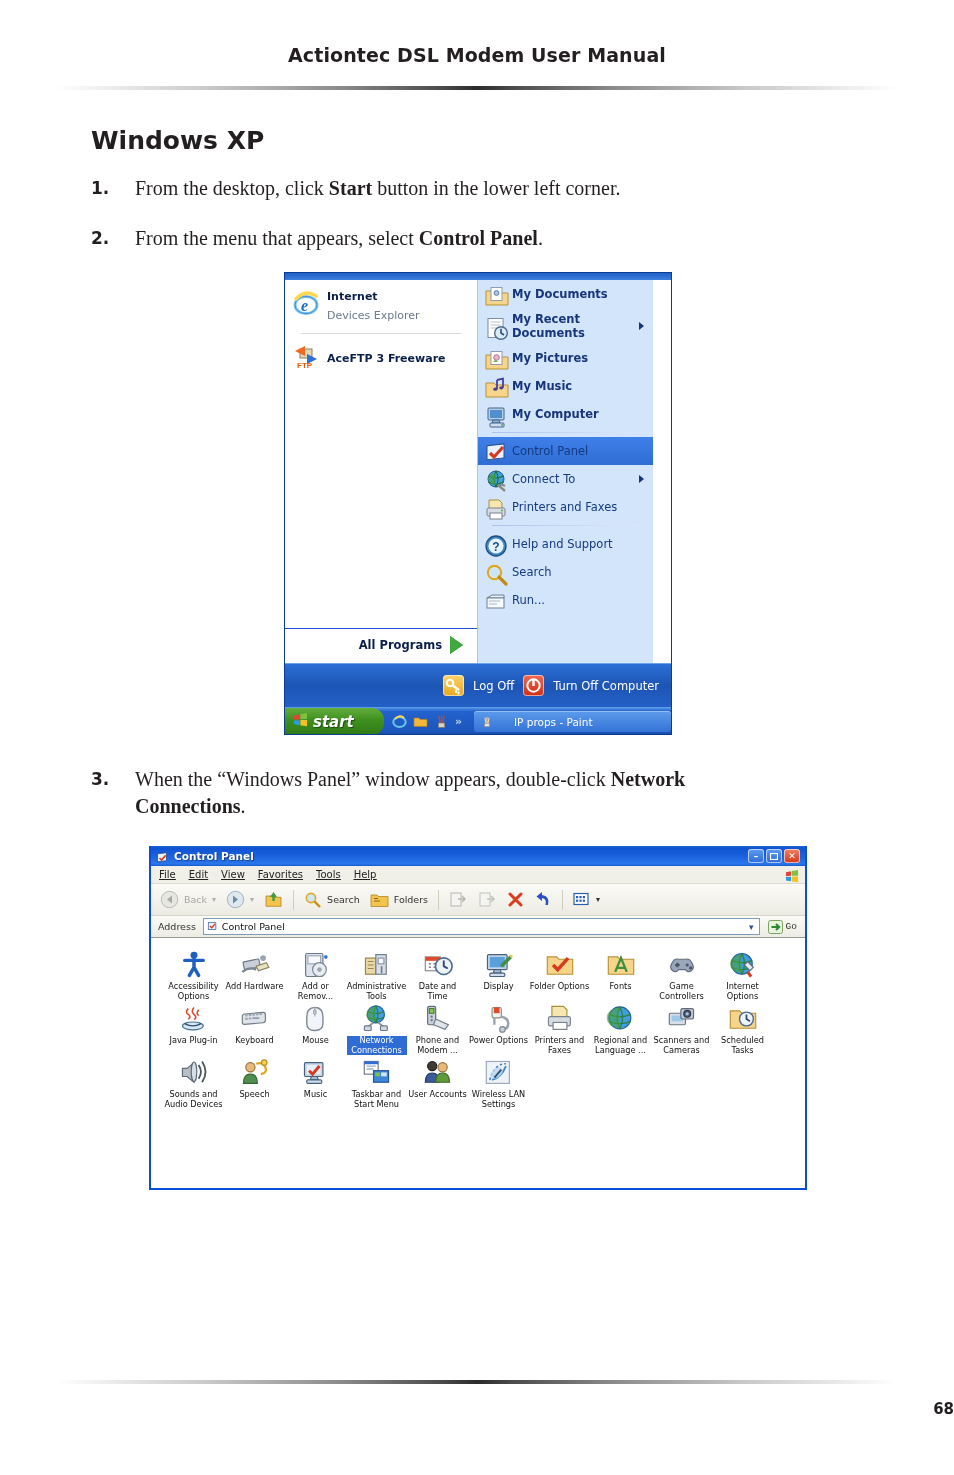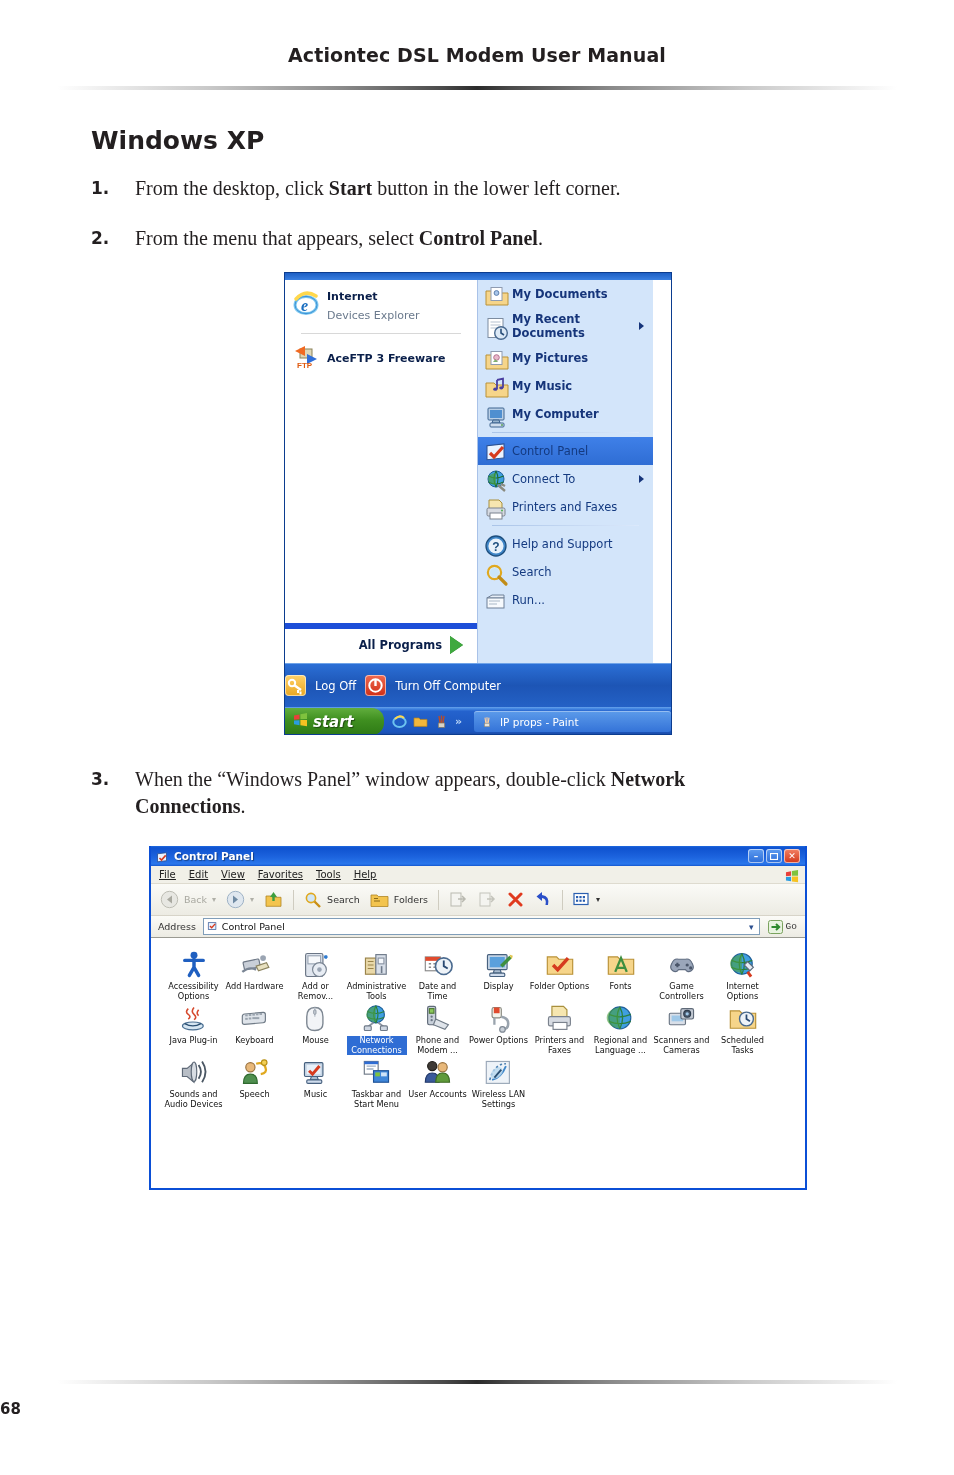--- a/index.html
+++ b/index.html
@@ -25,21 +25,21 @@
   }
   .rule {
     position:absolute; left:57px; width:840px; height:4px;
     background: linear-gradient(to right,
        #ffffff 0%, #c9c9c9 18%, #8a8a8a 34%, #4a4a4a 46%,
        #2b2b2b 50%, #4a4a4a 54%, #8a8a8a 66%, #c9c9c9 82%, #ffffff 100%);
   }
   .rule-top { top: 86px; }
   .rule-bottom { top: 1380px; }
   .page-number {
-    position:absolute; left:0; top:1400px; width:954px; text-align:left;
+    position:absolute; left:0; top:1400px; width:954px; text-align:right;
     font-family:"DejaVu Sans", sans-serif; font-weight:bold;
     font-size:15px; color:#231f20;
   }
 
   
   .section-title {
     position:absolute; left:91px; top:126px;
     font-family:"DejaVu Sans", sans-serif; font-weight:bold;
     font-size:25px; color:#231f20;
   }
@@ -98,33 +98,33 @@
     position:absolute; right:9px; top:50%; transform:translateY(-50%);
     width:0;height:0;border-left:5px solid #15347a;
     border-top:4px solid transparent;border-bottom:4px solid transparent;
   }
   .sm-selected {
     background:linear-gradient(to bottom,#3f80e8,#2f6dd4);
   }
   .sm-selected .sm-label { color:#ffffff; }
   .allprog {
     position:absolute; left:0; bottom:0; width:100%;
-    border-top:6px solid #1d4ed8;
+    border-top:1px solid #1d4ed8;
     display:flex; align-items:center; justify-content:flex-end;
     gap:8px; padding:7px 14px 9px 0;
   }
   .allprog span { font-size:11.5px; font-weight:bold; color:#0a1f4a; }
   .tri-green {
     width:0;height:0;border-left:13px solid #3fa93f;
     border-top:9px solid transparent;border-bottom:9px solid transparent;
     filter:drop-shadow(0 0 0 #2b7a2b);
   }
   .sm-bottom {
     height:44px; background:linear-gradient(to bottom,#2b6fd6,#1d55b5 50%,#2461c6);
-    display:flex; align-items:center; 
+    display:flex; align-items:center; justify-content:flex-end;
     gap:9px; padding-right:12px;
     border-top:1px solid #6fa3e8;
   }
   .sm-bottom .lbl { font-size:11.5px; color:#ffffff; }
   .btn-sq {
     width:21px;height:21px;border-radius:4px;position:relative;
     box-shadow:inset 0 0 0 1px rgba(255,255,255,.55);
   }
   .btn-logoff { background:linear-gradient(to bottom,#ffd26a,#e9a720); }
   .btn-turnoff{ background:linear-gradient(to bottom,#f06a50,#cf2e16); }
@@ -140,21 +140,21 @@
     display:flex;align-items:center;gap:5px;padding-left:8px;
     font-style:italic;font-weight:bold;font-size:15px;color:#fff;
     text-shadow:1px 1px 1px rgba(0,0,0,.45);
   }
   .quicklaunch { display:flex;align-items:center;gap:6px;padding:0 8px; }
   .ql-ico{ width:15px;height:15px;border-radius:2px;position:relative;}
   .chev { color:#bcd7f7;font-size:11px;font-weight:bold;padding-right:4px;}
   .taskbtn {
     margin:3px 0; flex:0 0 auto; width:197px;
     background:linear-gradient(to bottom,#5c9bea,#3473d8);
-    border-radius:3px; display:flex; align-items:center; gap:7px;
+    border-radius:3px; display:flex; align-items:center; gap:21px;
     padding-left:7px; font-size:10.5px; color:#fff;
     box-shadow:inset 0 1px 0 rgba(255,255,255,.35);
   }
 
   
   .cpwin {
     position:absolute; left:149px; top:846px; width:658px; height:344px;
     font-family:"DejaVu Sans", sans-serif;
     background:#ffffff;
     border:2px solid #0b4fd6;

